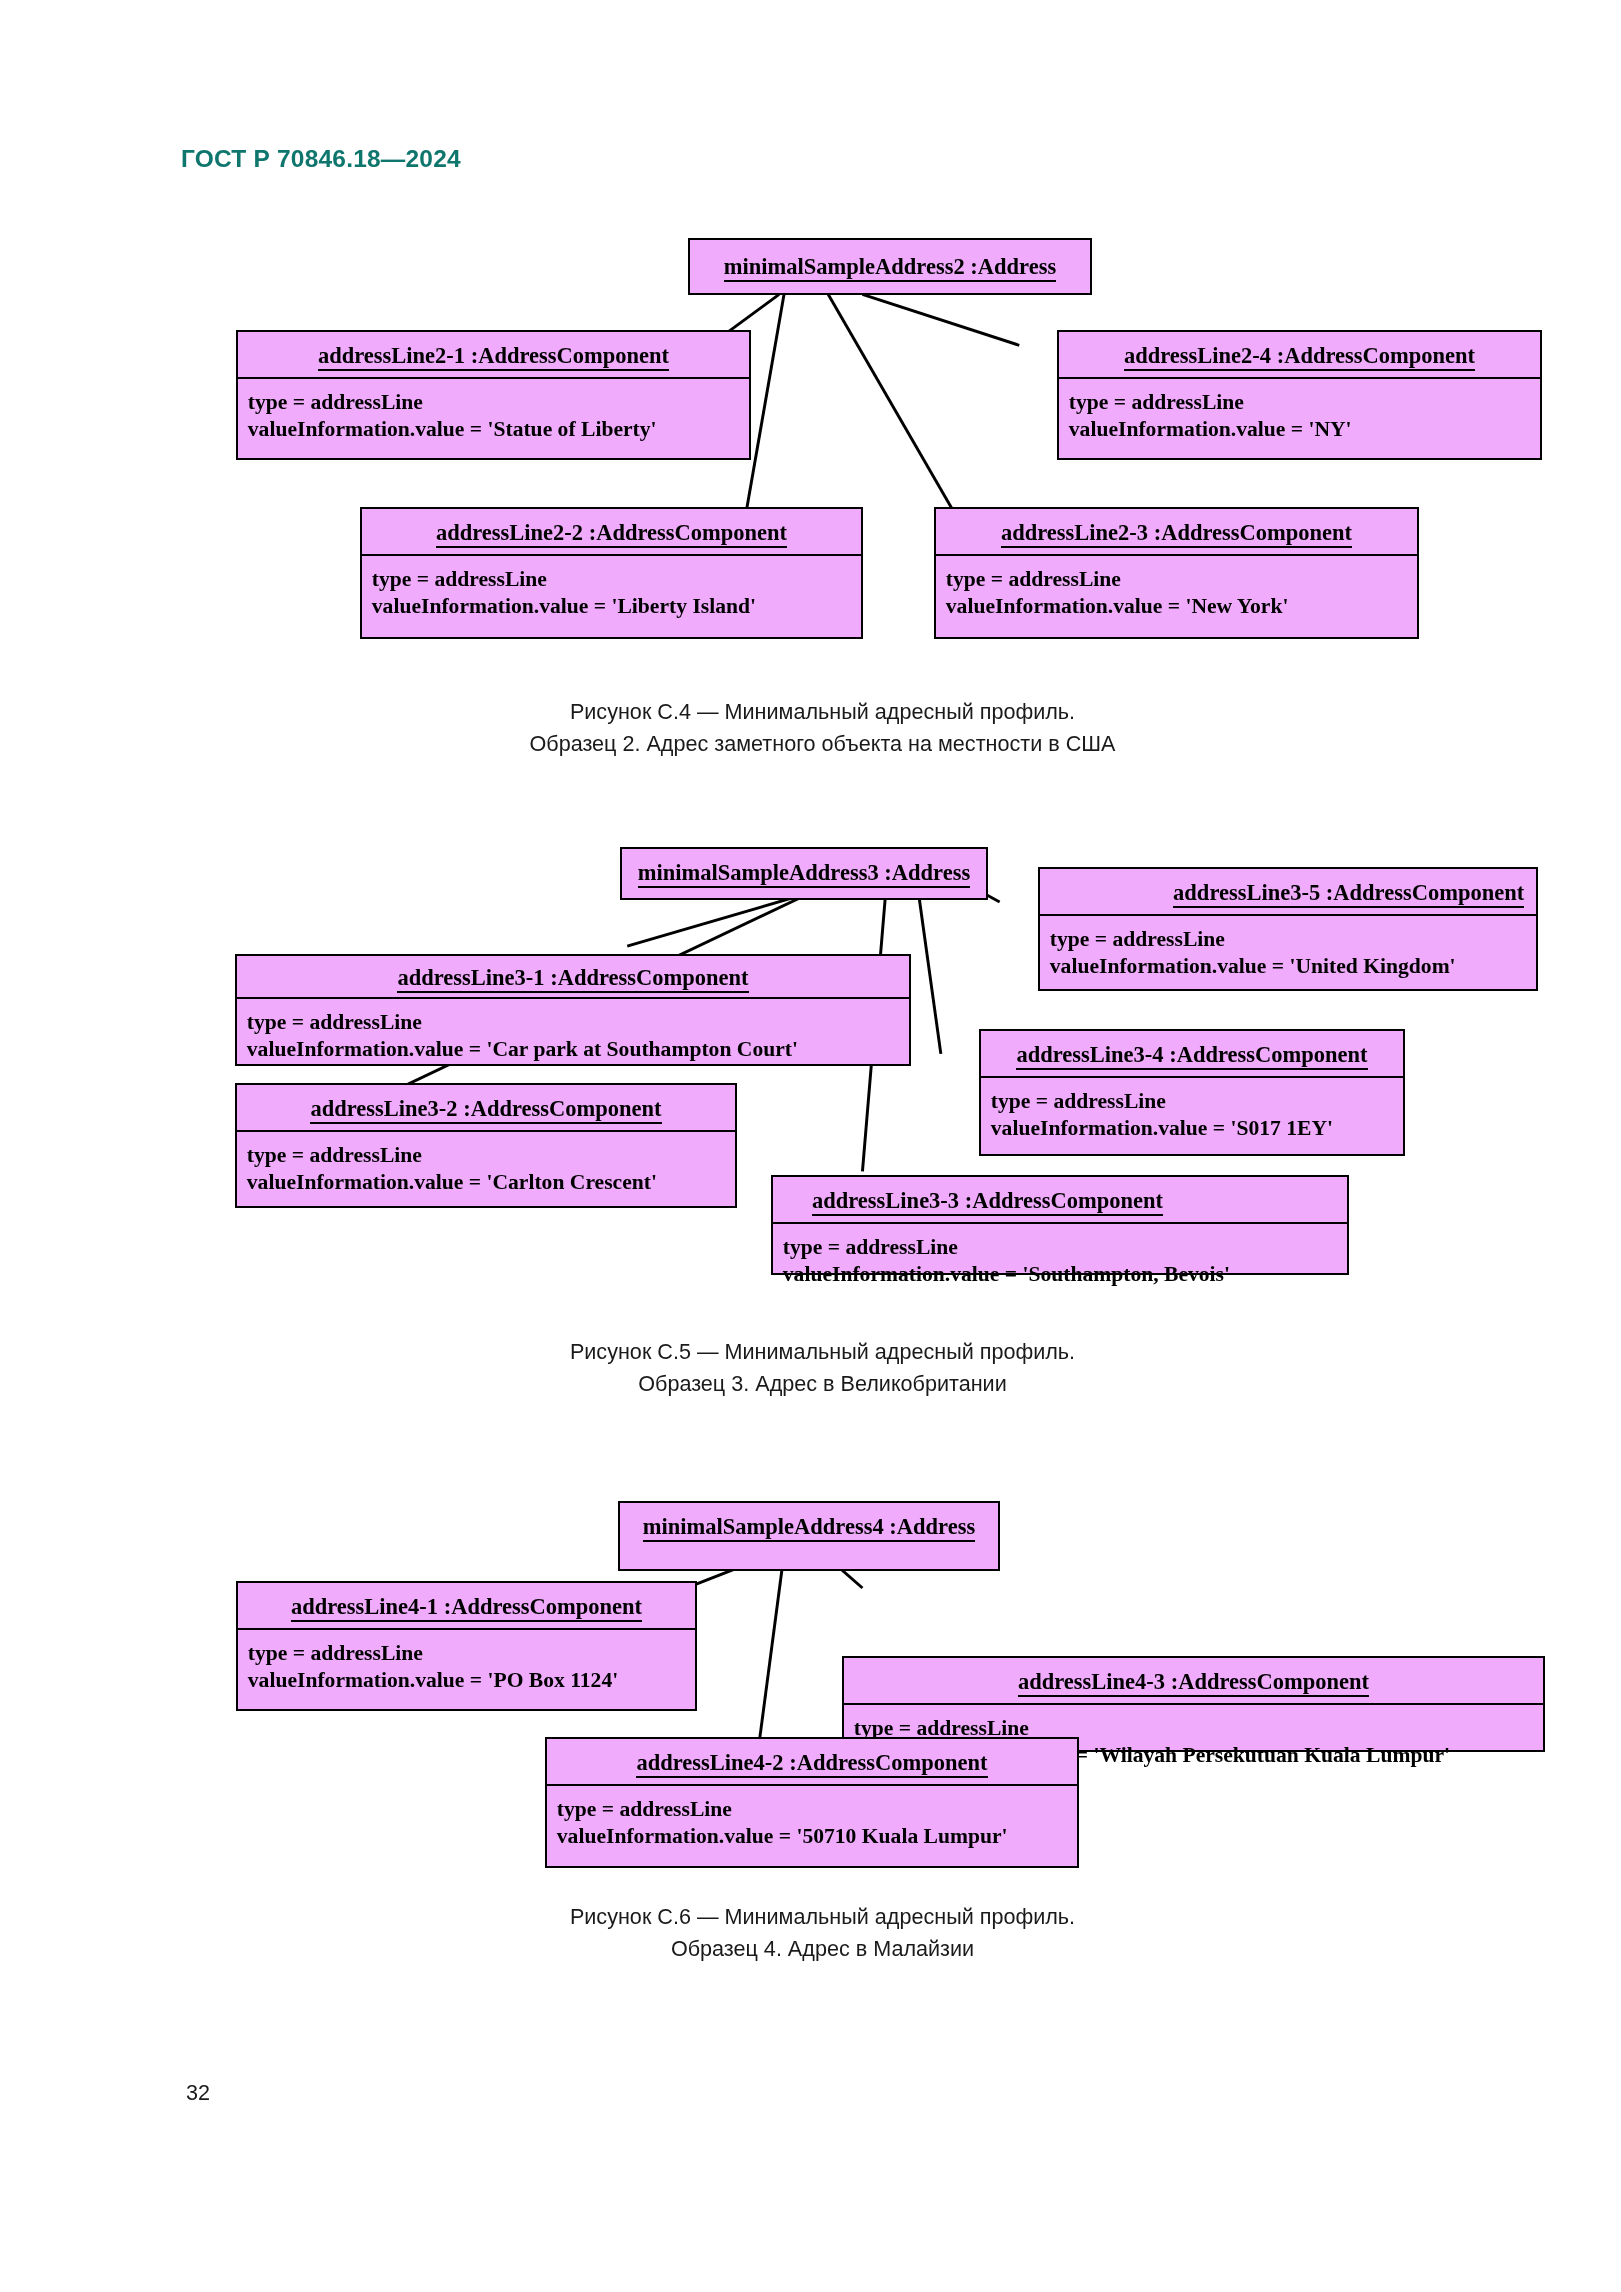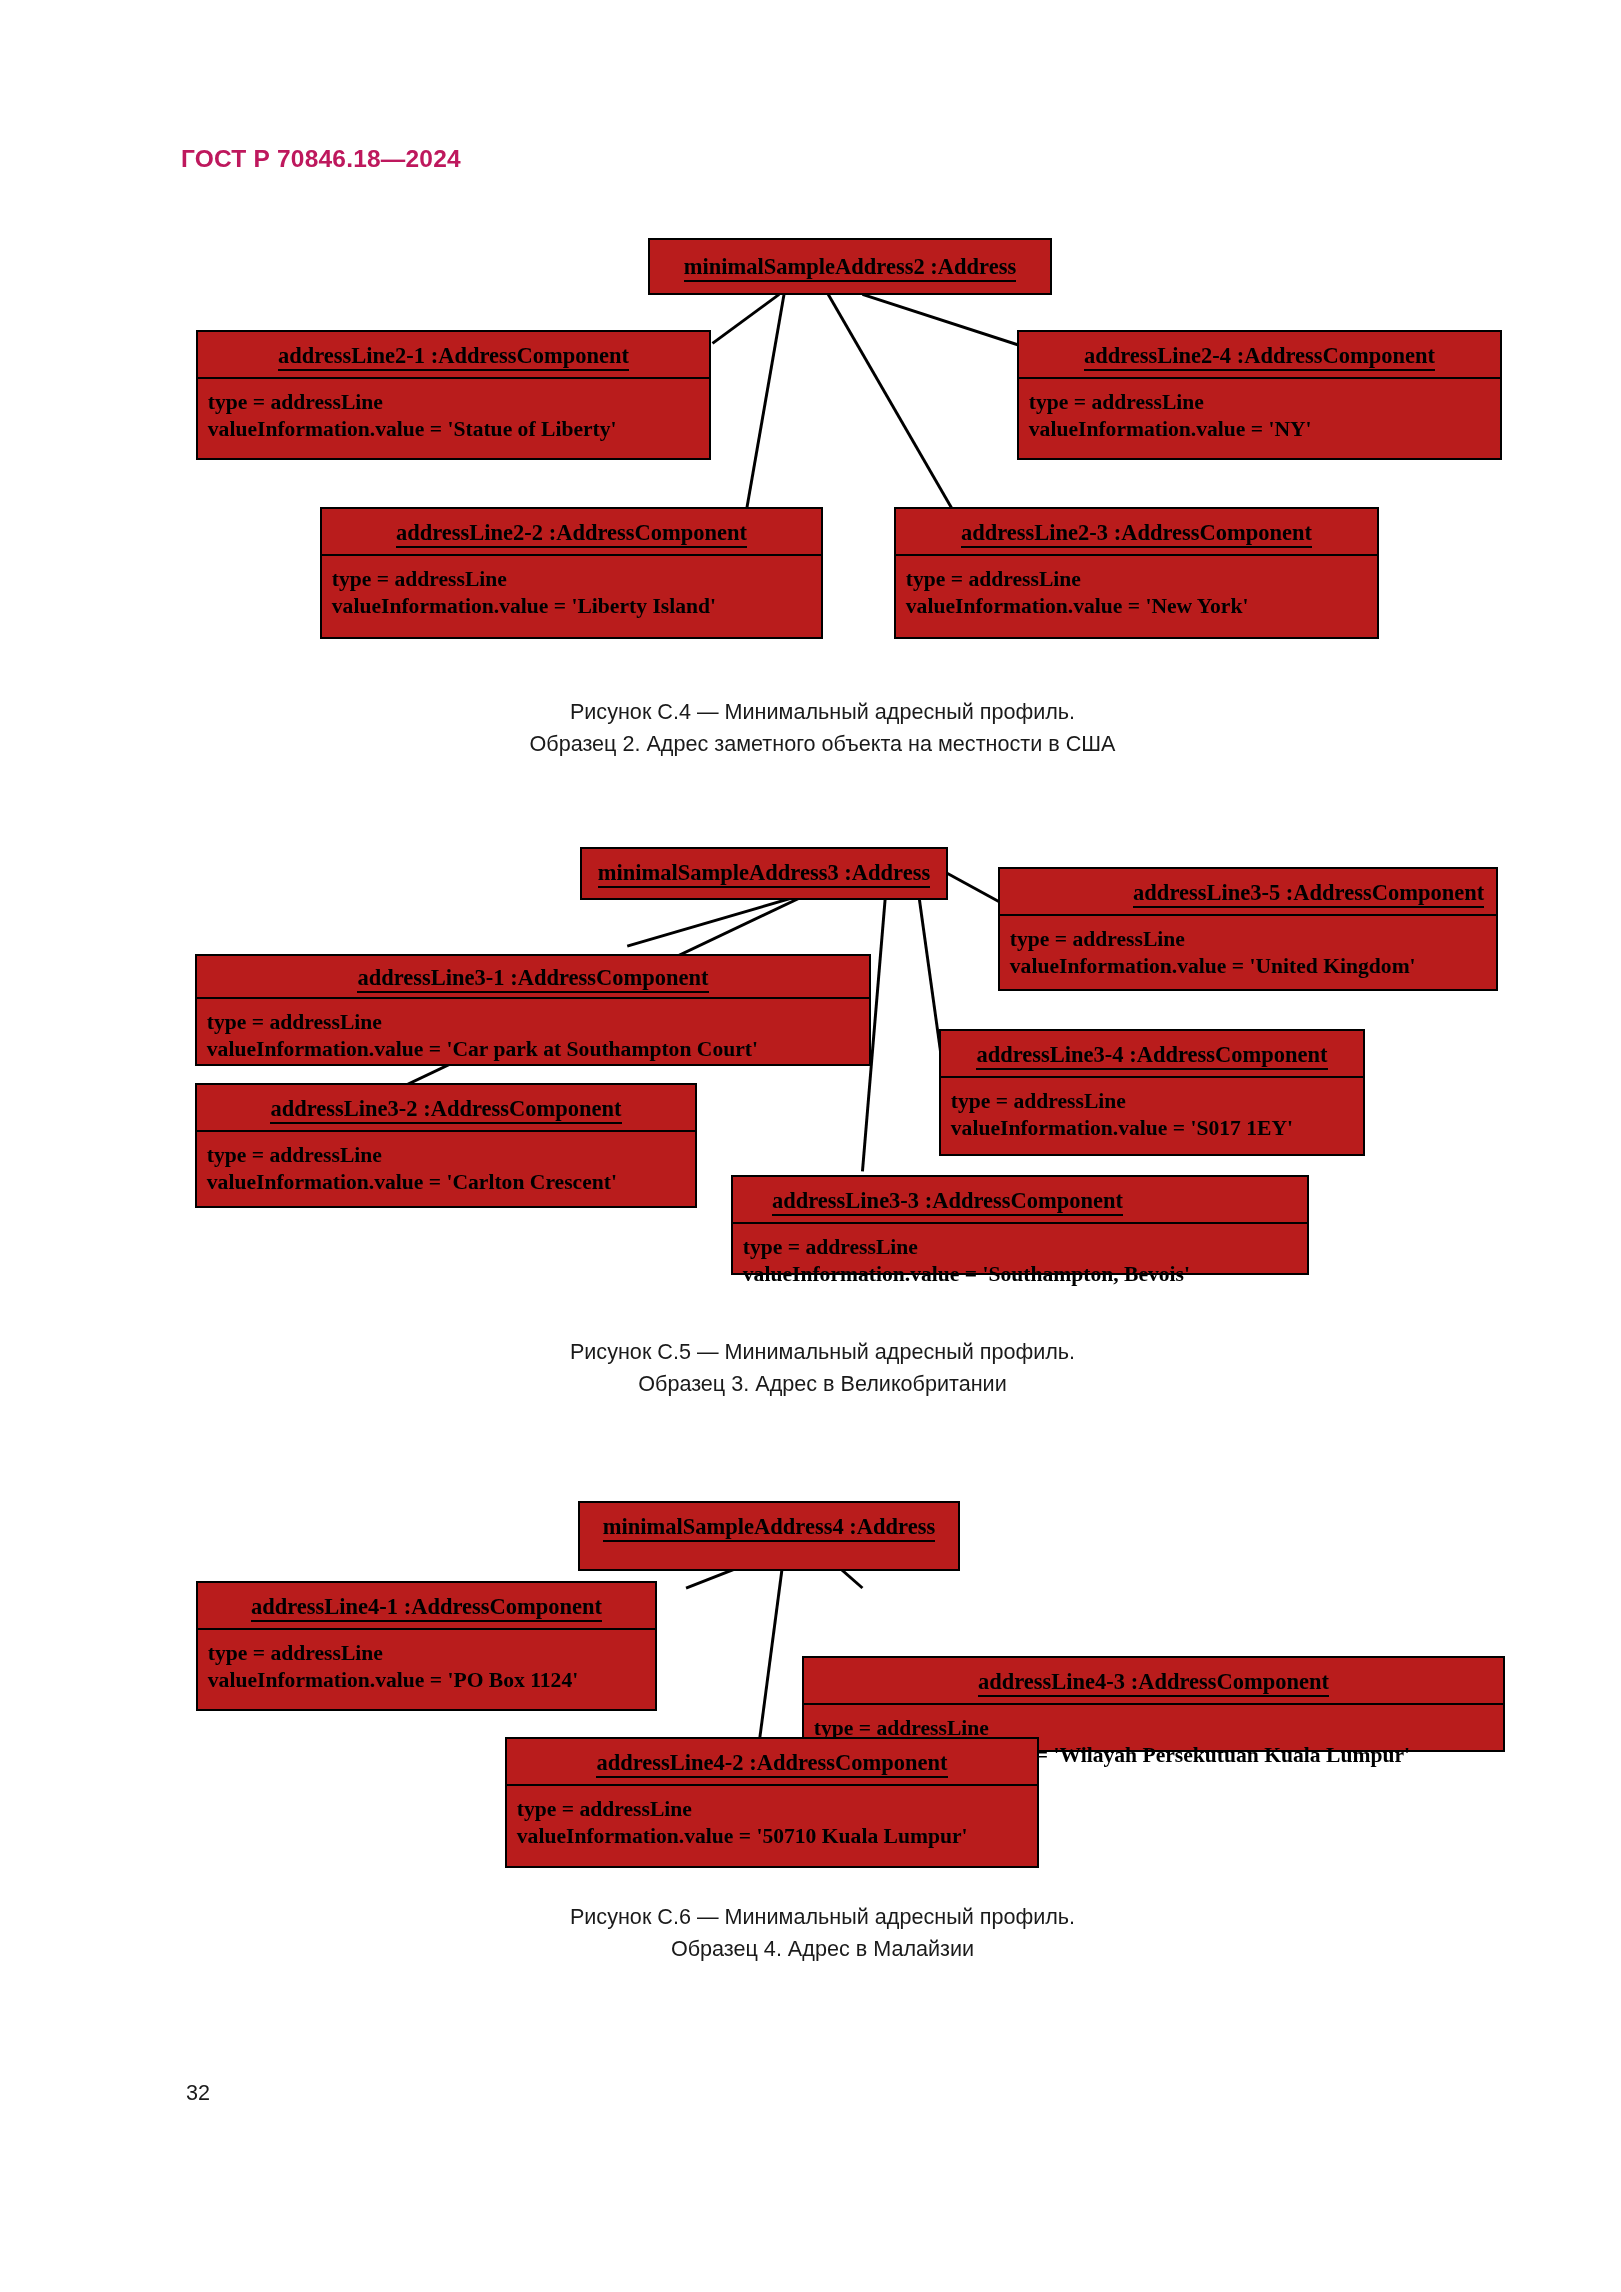--- a/index.html
+++ b/index.html
@@ -21,21 +21,21 @@
 
   
   .doc-header {
     position: absolute;
     left: 181px;
     top: 145px;
     font-family: "Liberation Sans", sans-serif;
     font-size: 24.5px;
     font-weight: bold;
     letter-spacing: 0.2px;
-    color: #be185d;
+    color: #0f766e;
     white-space: nowrap;
   }
 
   
   .page-number {
     position: absolute;
     left: 186px;
     top: 2080px;
     font-family: "Liberation Sans", sans-serif;
     font-size: 21.6px;
@@ -62,24 +62,25 @@
     left: 0;
     top: 0;
     width: 1621px;
     height: 2293px;
     pointer-events: none;
   }
 
   
   .uml-box {
     position: absolute;
-    background: #b91c1c;
+    background: #f0abfc;
     border: 2.9px solid #000000;
     box-sizing: border-box;
     z-index: 5;
+    margin-left: 40px;
   }
   .uml-title {
     box-sizing: border-box;
     padding: 10.8px 11.8px 8.8px 11.8px;
     text-align: center;
     font-family: "Liberation Serif", serif;
     font-weight: bold;
     font-size: 22.5px;
     line-height: 25.5px;
     white-space: nowrap;

